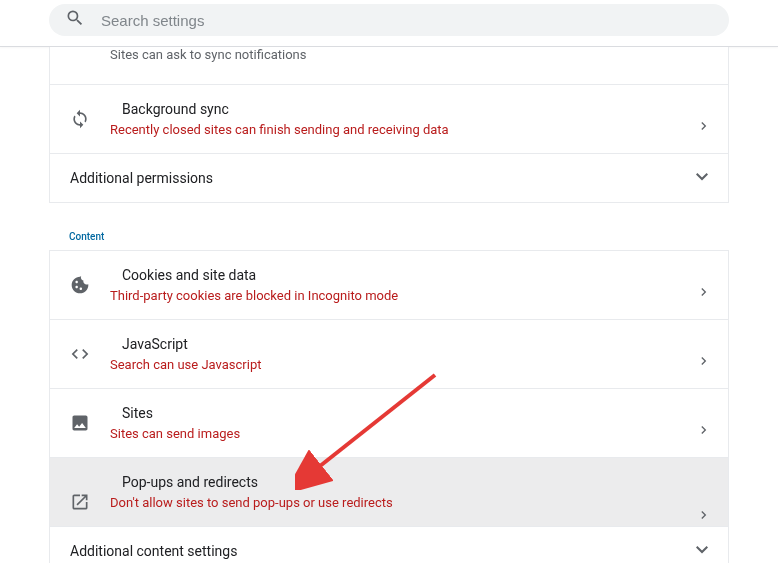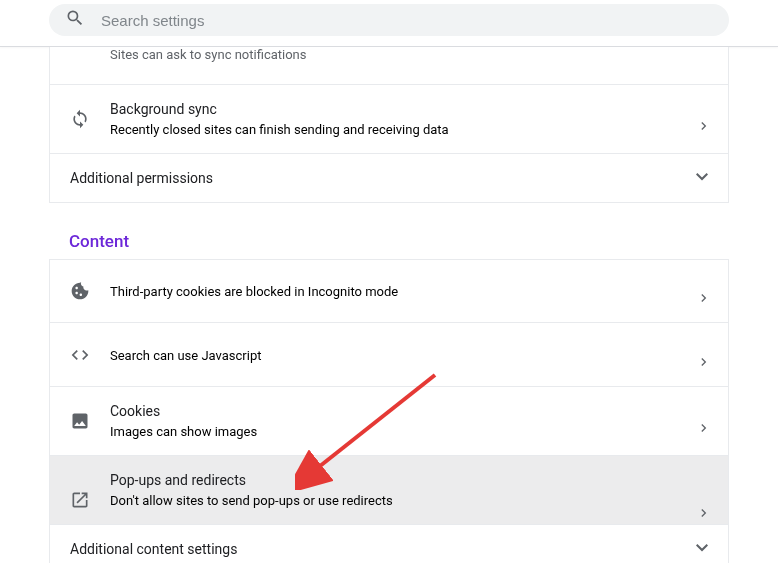--- a/index.html
+++ b/index.html
@@ -88,24 +88,25 @@
       fill: #5f6368;
     }
     .row-text {
       flex: 1;
       margin-left: 20px;
     }
     .row-title {
       font-size: 14px;
       color: #202124;
       line-height: 20px;
+      margin-left: 12px;
     }
     .row-subtitle {
       font-size: 13px;
-      color: #000000;
+      color: #b91c1c;
       line-height: 18px;
       margin-top: 2px;
     }
     .row-arrow {
       width: 8px;
       height: 8px;
       flex-shrink: 0;
     }
     .row-arrow svg {
       width: 8px;
@@ -119,23 +120,23 @@
       padding: 16px 20px;
       border: 1px solid #e8eaed;
       border-top: none;
       font-size: 14px;
       color: #202124;
       cursor: pointer;
       background: #fff;
     }
     .section-header {
       padding: 28px 20px 8px;
-      font-size: 17px;
+      font-size: 10px;
       font-weight: 500;
-      color: #6d28d9;
+      color: #0369a1;
     }
     .chevron-down svg {
       width: 12px;
       height: 12px;
       fill: #5f6368;
     }
     .partial-text {
       margin-left: 40px;
       font-size: 13px;
       color: #5f6368;
@@ -196,54 +197,56 @@
 
   <div class="section-header">Content</div>
 
   <div class="row" style="border-top:1px solid #e8eaed">
     <span class="row-icon">
       <svg viewBox="0 0 24 24">
           <path d="M12 2C6.48 2 2 6.48 2 12s4.48 10 10 10 10-4.48 10-10c0-.34-.02-.67-.05-1-1.07.5-2.32.58-3.45.13-1.5-.6-2.5-2.07-2.5-3.63 0-.34.04-.67.1-1-1.43-.2-2.6-1.3-2.9-2.7-.06-.3-.1-.6-.1-.9 0-.68.17-1.32.47-1.88C12.98 2.02 12.5 2 12 2zm-4 8c-.83 0-1.5-.67-1.5-1.5S7.17 7 8 7s1.5.67 1.5 1.5S8.83 10 8 10zm0 6c-.83 0-1.5-.67-1.5-1.5S7.17 13 8 13s1.5.67 1.5 1.5S8.83 16 8 16zm5 2c-.83 0-1.5-.67-1.5-1.5S12.17 15 13 15s1.5.67 1.5 1.5S13.83 18 13 18z"></path>
         </svg>
     </span>
     <div class="row-text">
+      <div class="row-title">Cookies and site data</div>
       <div class="row-subtitle">Third-party cookies are blocked in Incognito mode</div>
     </div>
     <span class="row-arrow">
       <svg viewBox="0 0 8 12">
           <path d="M0 10.59L4.58 6 0 1.41 1.41 0l6 6-6 6z"></path>
         </svg>
     </span>
   </div>
 
   <div class="row">
     <span class="row-icon">
       <svg viewBox="0 0 24 24">
           <path d="M9.4 16.6L4.8 12l4.6-4.6L8 6l-6 6 6 6 1.4-1.4zm5.2 0l4.6-4.6-4.6-4.6L16 6l6 6-6 6-1.4-1.4z"></path>
         </svg>
     </span>
     <div class="row-text">
+      <div class="row-title">JavaScript</div>
       <div class="row-subtitle">Search can use Javascript</div>
     </div>
     <span class="row-arrow">
       <svg viewBox="0 0 8 12">
           <path d="M0 10.59L4.58 6 0 1.41 1.41 0l6 6-6 6z"></path>
         </svg>
     </span>
   </div>
 
   <div class="row">
     <span class="row-icon">
       <svg viewBox="0 0 24 24">
           <path d="M21 19V5c0-1.1-.9-2-2-2H5c-1.1 0-2 .9-2 2v14c0 1.1.9 2 2 2h14c1.1 0 2-.9 2-2zM8.5 13.5l2.5 3.01L14.5 12l4.5 6H5l3.5-4.5z"></path>
         </svg>
     </span>
     <div class="row-text">
-      <div class="row-title">Cookies</div>
-      <div class="row-subtitle">Images can show images</div>
+      <div class="row-title">Sites</div>
+      <div class="row-subtitle">Sites can send images</div>
     </div>
     <span class="row-arrow">
       <svg viewBox="0 0 8 12">
           <path d="M0 10.59L4.58 6 0 1.41 1.41 0l6 6-6 6z"></path>
         </svg>
     </span>
   </div>
 
   <div class="row highlighted">
     <span class="row-icon">

